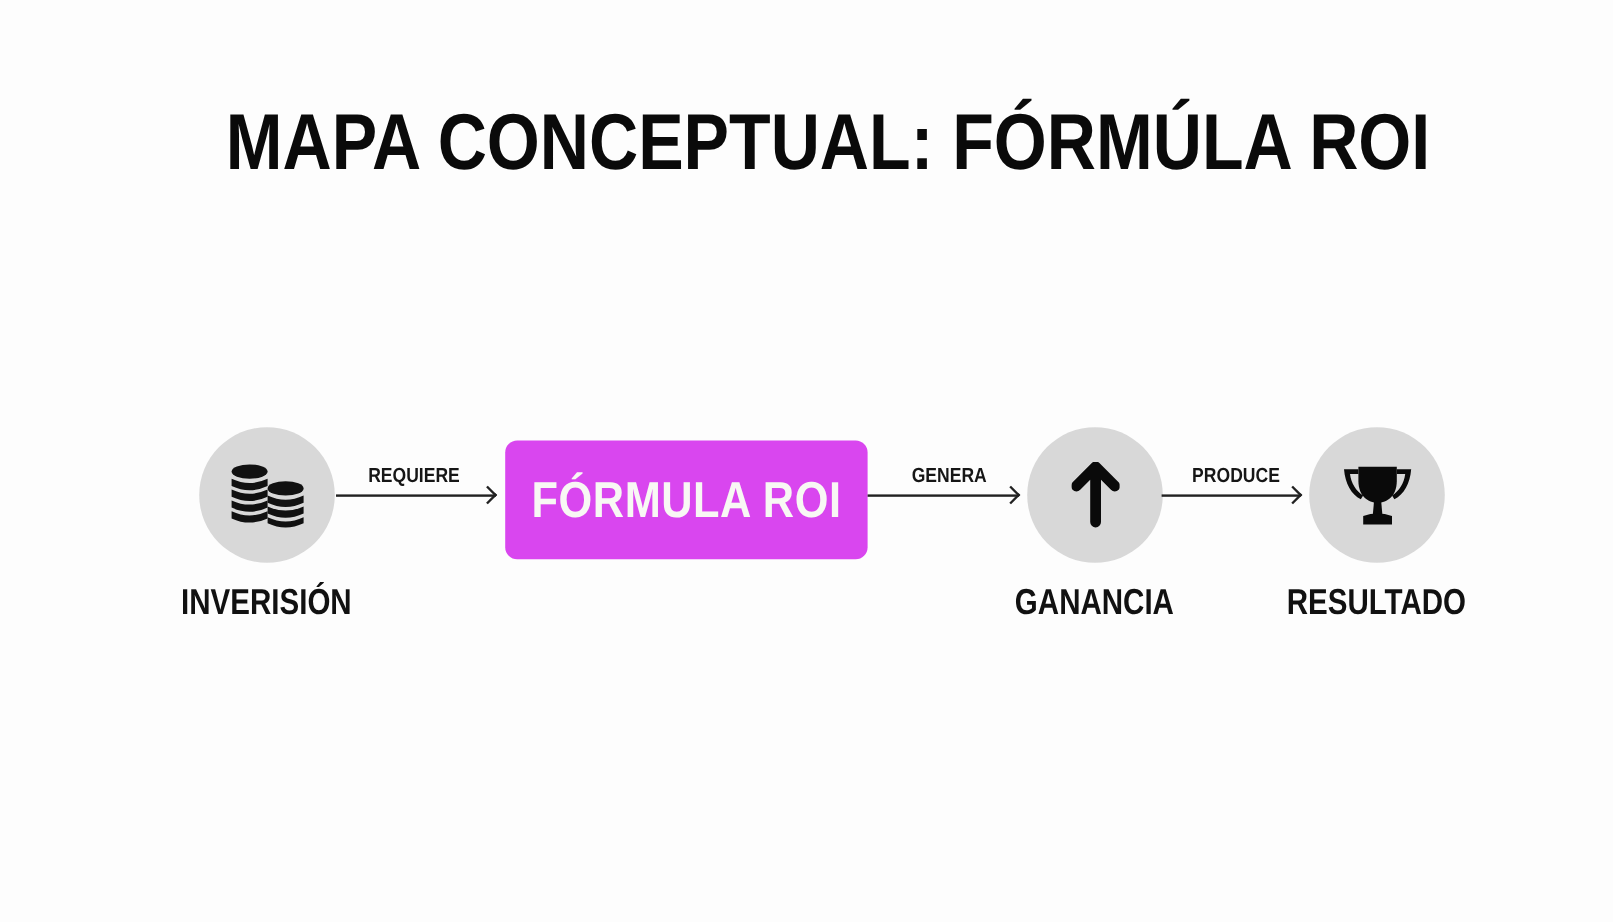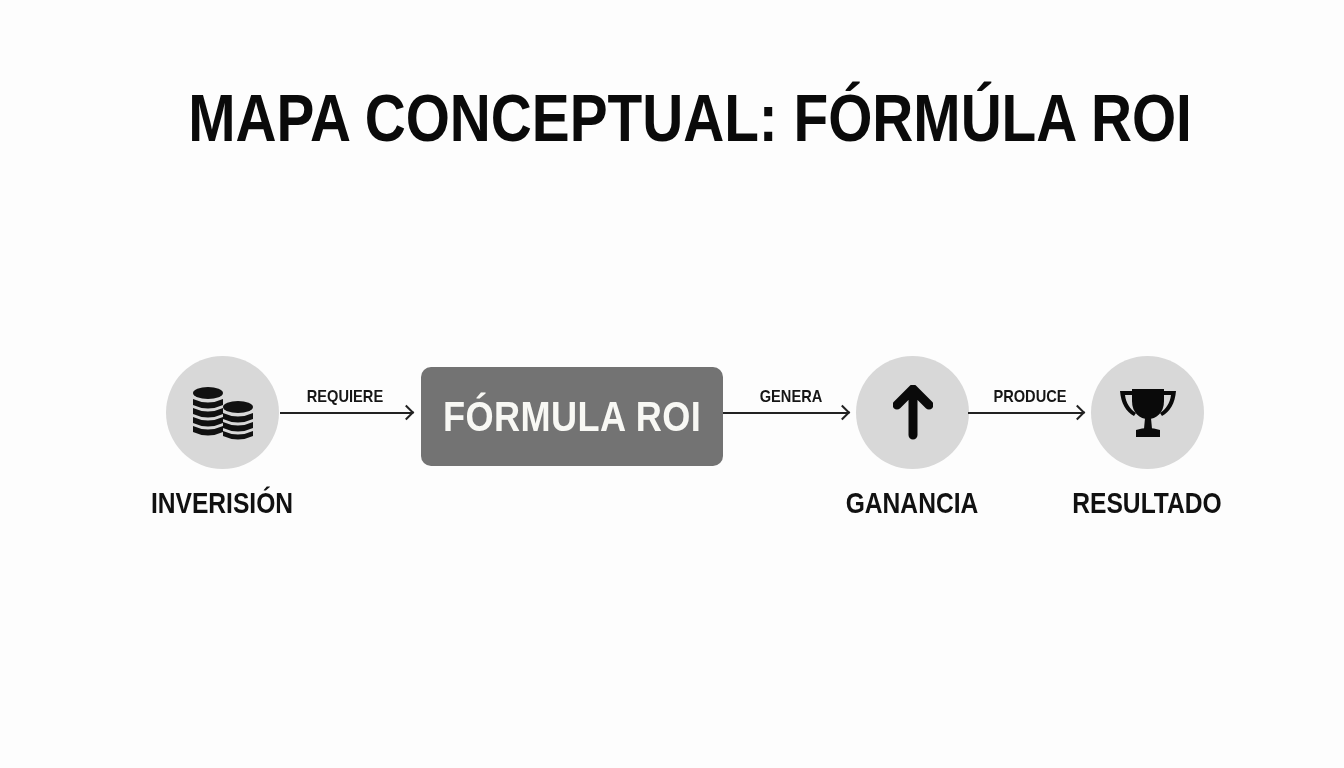--- a/index.html
+++ b/index.html
@@ -39,21 +39,21 @@
     right: 1px;
   }
   .edge-label {
     position: absolute; text-align: center;
     font-weight: bold; font-size: 17px; color: #161616;
     transform: scaleX(0.86);
     line-height: 20px;
   }
   .center-box {
     position: absolute; left: 421px; top: 367px; width: 302px; height: 99px;
-    background: #737373; border-radius: 10px;
+    background: #d946ef; border-radius: 10px;
     display: flex; align-items: center; justify-content: center;
   }
   .center-box-text {
     color: #f8f8f4; font-weight: bold; font-size: 42px;
     transform: scaleX(0.86);
     letter-spacing: 0.5px;
   }
 </style>
 </head>
 <body>

